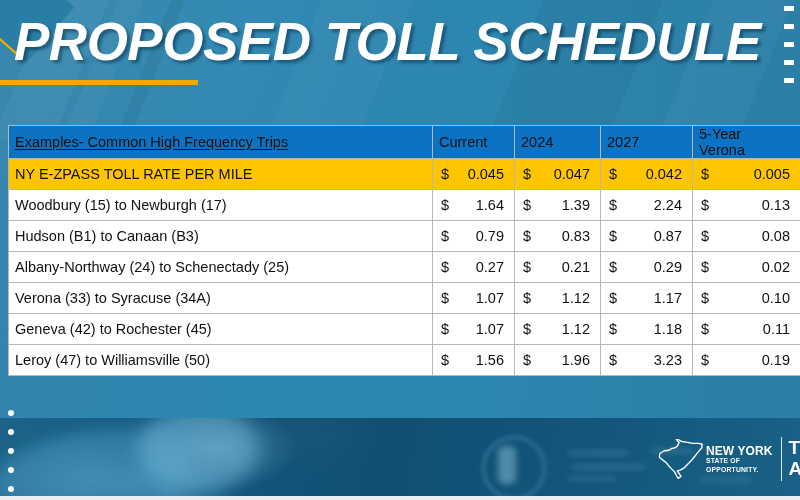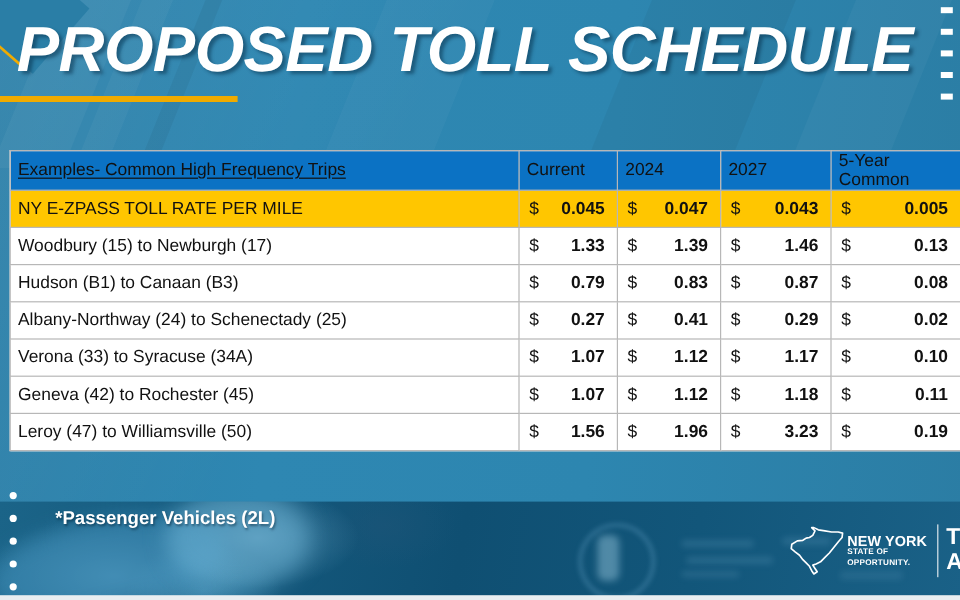--- a/index.html
+++ b/index.html
@@ -186,21 +186,21 @@
   tr.gold td.last  { border-right: 1px solid #ffc600; }
 
   
   .money {
     display: flex;
     justify-content: space-between;
     align-items: center;
     padding: 0 4px 0 2px;
   }
   .money .sym { font-weight: inherit; }
-  .money .val { font-weight: bold; }
+  .money .val { font-weight: normal; }
 
   tr.datarow td { background: #ffffff; height: 31px; }
   tr.datarow td.trip { padding-left: 5px; font-size: 14.5px; margin-left: 36px; }
 
   
   #footer-band {
     position: absolute;
     left: 0;
     top: 418px;
     width: 800px;
@@ -372,21 +372,21 @@
             <span class="hdr-wrap">Current</span>
           </th>
           <th>
             <span class="hdr-wrap">2024</span>
           </th>
           <th>
             <span class="hdr-wrap">2027</span>
           </th>
           <th class="last">
             <span class="hdr-wrap">5-Year</span>
-            <span class="hdr-wrap">Common</span>
+            <span class="hdr-wrap">Verona</span>
           </th>
         </tr>
       </thead>
       <tbody>
         <tr class="gold">
           <td class="first">NY E-ZPASS TOLL RATE PER MILE</td>
           <td>
             <span class="money">
               <span class="sym">$</span>
               <span class="val">0.045</span>
@@ -394,49 +394,49 @@
           </td>
           <td>
             <span class="money">
               <span class="sym">$</span>
               <span class="val">0.047</span>
             </span>
           </td>
           <td>
             <span class="money">
               <span class="sym">$</span>
-              <span class="val">0.043</span>
+              <span class="val">0.042</span>
             </span>
           </td>
           <td class="last">
             <span class="money">
               <span class="sym">$</span>
               <span class="val">0.005</span>
             </span>
           </td>
         </tr>
 
         <tr class="datarow">
           <td class="trip">Woodbury (15) to Newburgh (17)</td>
           <td>
               <span class="money">
                 <span class="sym">$</span>
-                <span class="val">1.33</span>
+                <span class="val">1.64</span>
               </span>
             </td>
           <td>
               <span class="money">
                 <span class="sym">$</span>
                 <span class="val">1.39</span>
               </span>
             </td>
           <td>
               <span class="money">
                 <span class="sym">$</span>
-                <span class="val">1.46</span>
+                <span class="val">2.24</span>
               </span>
             </td>
           <td>
               <span class="money">
                 <span class="sym">$</span>
                 <span class="val">0.13</span>
               </span>
             </td>
         </tr>
 
@@ -472,21 +472,21 @@
           <td class="trip">Albany-Northway (24) to Schenectady (25)</td>
           <td>
               <span class="money">
                 <span class="sym">$</span>
                 <span class="val">0.27</span>
               </span>
             </td>
           <td>
               <span class="money">
                 <span class="sym">$</span>
-                <span class="val">0.41</span>
+                <span class="val">0.21</span>
               </span>
             </td>
           <td>
               <span class="money">
                 <span class="sym">$</span>
                 <span class="val">0.29</span>
               </span>
             </td>
           <td>
               <span class="money">
@@ -588,21 +588,20 @@
     <div class="f-hand"></div>
     <div class="f-ring"></div>
     <div class="f-key"></div>
     <div class="f-bar b1"></div>
     <div class="f-bar b2"></div>
     <div class="f-bar b3"></div>
     <div class="f-bar b4"></div>
     <div class="f-bar b5"></div>
   </div>
 
-  <div id="footnote">*Passenger Vehicles (2L)</div>
 
   <div id="dot-marks">
     <div class="dot"></div>
     <div class="dot"></div>
     <div class="dot"></div>
     <div class="dot"></div>
     <div class="dot"></div>
   </div>
 
   <div id="logo">

